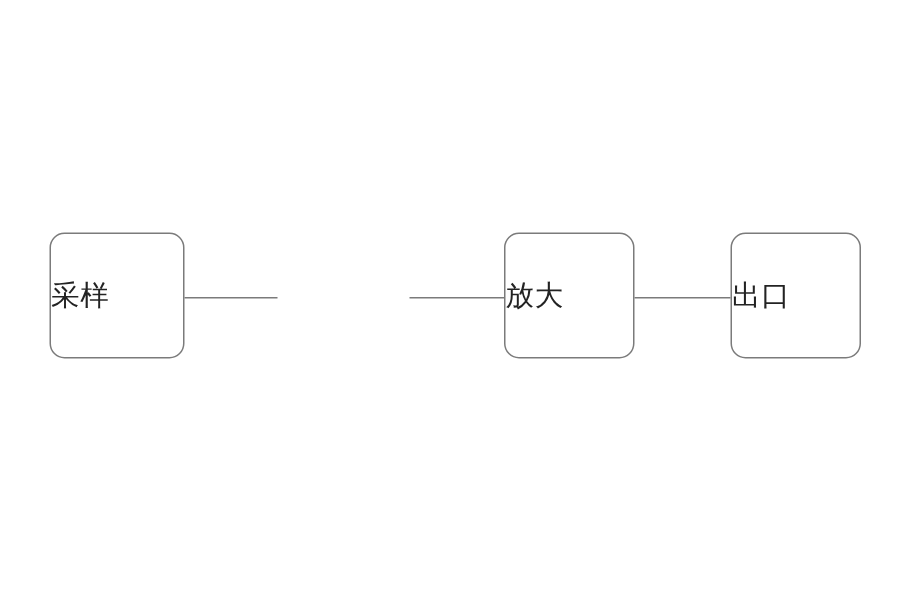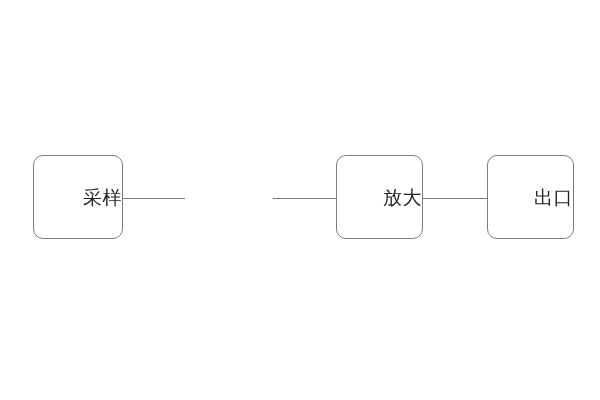--- a/index.html
+++ b/index.html
@@ -28,21 +28,21 @@
     height: 400px;
   }
   .node {
     position: absolute;
     box-sizing: border-box;
     background: #ffffff;
     border: 1.3px solid #7b7b7b;
     border-radius: 10px;
     display: flex;
     align-items: center;
-    justify-content: flex-end;
+    justify-content: flex-start;
   }
   .node-label {
     font-family: "DejaVu Sans", "Liberation Sans", sans-serif;
     font-size: 19px;
     line-height: 1;
     color: #232323;
     letter-spacing: 0.5px;
     white-space: nowrap;
     user-select: none;
   }

